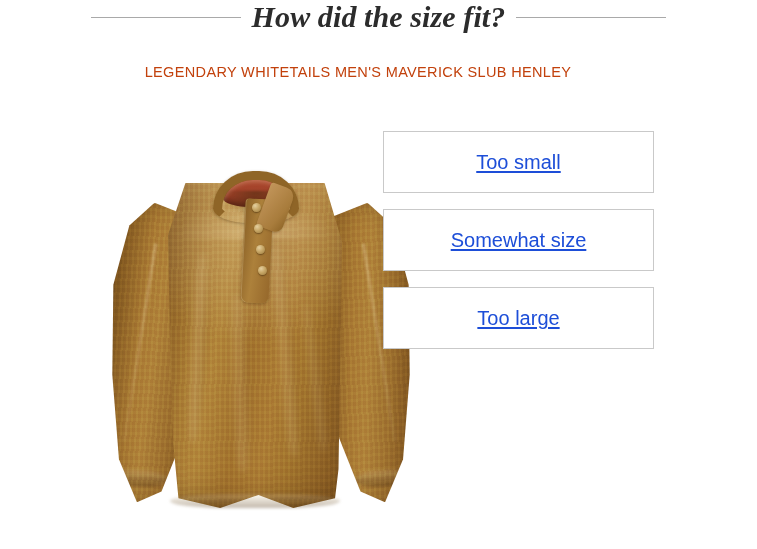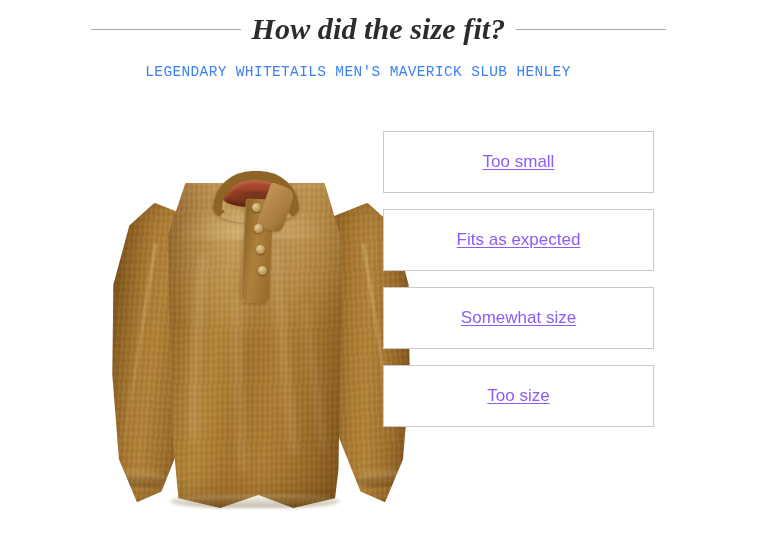--- a/index.html
+++ b/index.html
@@ -18,21 +18,21 @@
   
   .header {
     position: absolute;
     top: 0;
     left: 0;
     width: 757px;
     height: 100px;
   }
   .title-row {
     position: absolute;
-    top: 12px;
+    top: 0;
     left: 0;
     width: 757px;
     display: flex;
     align-items: center;
     justify-content: center;
     gap: 11px;
   }
   .rule {
     height: 1px;
     width: 150px;
@@ -48,25 +48,25 @@
     color: #2c2c2c;
     white-space: nowrap;
     letter-spacing: 0.1px;
   }
   .subtitle {
     position: absolute;
     top: 63px;
     left: 0;
     width: 716px;
     text-align: center;
-    font-family: Liberation Mono, monospace;
+    font-family: Liberation Sans, sans-serif;
     font-size: 14.5px;
     line-height: 18px;
     letter-spacing: 0.35px;
-    color: #3b82f6;
+    color: #c2410c;
     white-space: nowrap;
   }
 
   
   .content {
     position: absolute;
     top: 100px;
     left: 0;
     width: 757px;
     height: 449px;
@@ -294,23 +294,23 @@
     background: #ffffff;
     display: flex;
     align-items: center;
     justify-content: center;
     margin-bottom: 16px;
     cursor: pointer;
   }
   .option:last-child { margin-bottom: 0; }
   .option-label {
     font-family: "Liberation Sans", sans-serif;
-    font-size: 17px;
+    font-size: 20px;
     line-height: 20px;
-    color: #8b5cf6;
+    color: #1d4ed8;
     text-decoration: underline;
     text-underline-offset: 2px;
     white-space: nowrap;
   }
 </style>
 </head>
 <body>
 
 <div class="header">
   <div class="title-row">
@@ -358,23 +358,20 @@
       <div class="btn-dot b3"></div>
       <div class="btn-dot b4"></div>
     </div>
   </figure>
 
   <div class="options">
     <div class="option">
       <span class="option-label">Too small</span>
     </div>
     <div class="option">
-      <span class="option-label">Fits as expected</span>
-    </div>
-    <div class="option">
       <span class="option-label">Somewhat size</span>
     </div>
     <div class="option">
-      <span class="option-label">Too size</span>
+      <span class="option-label">Too large</span>
     </div>
   </div>
 
 </div>
 
 </body></html>

